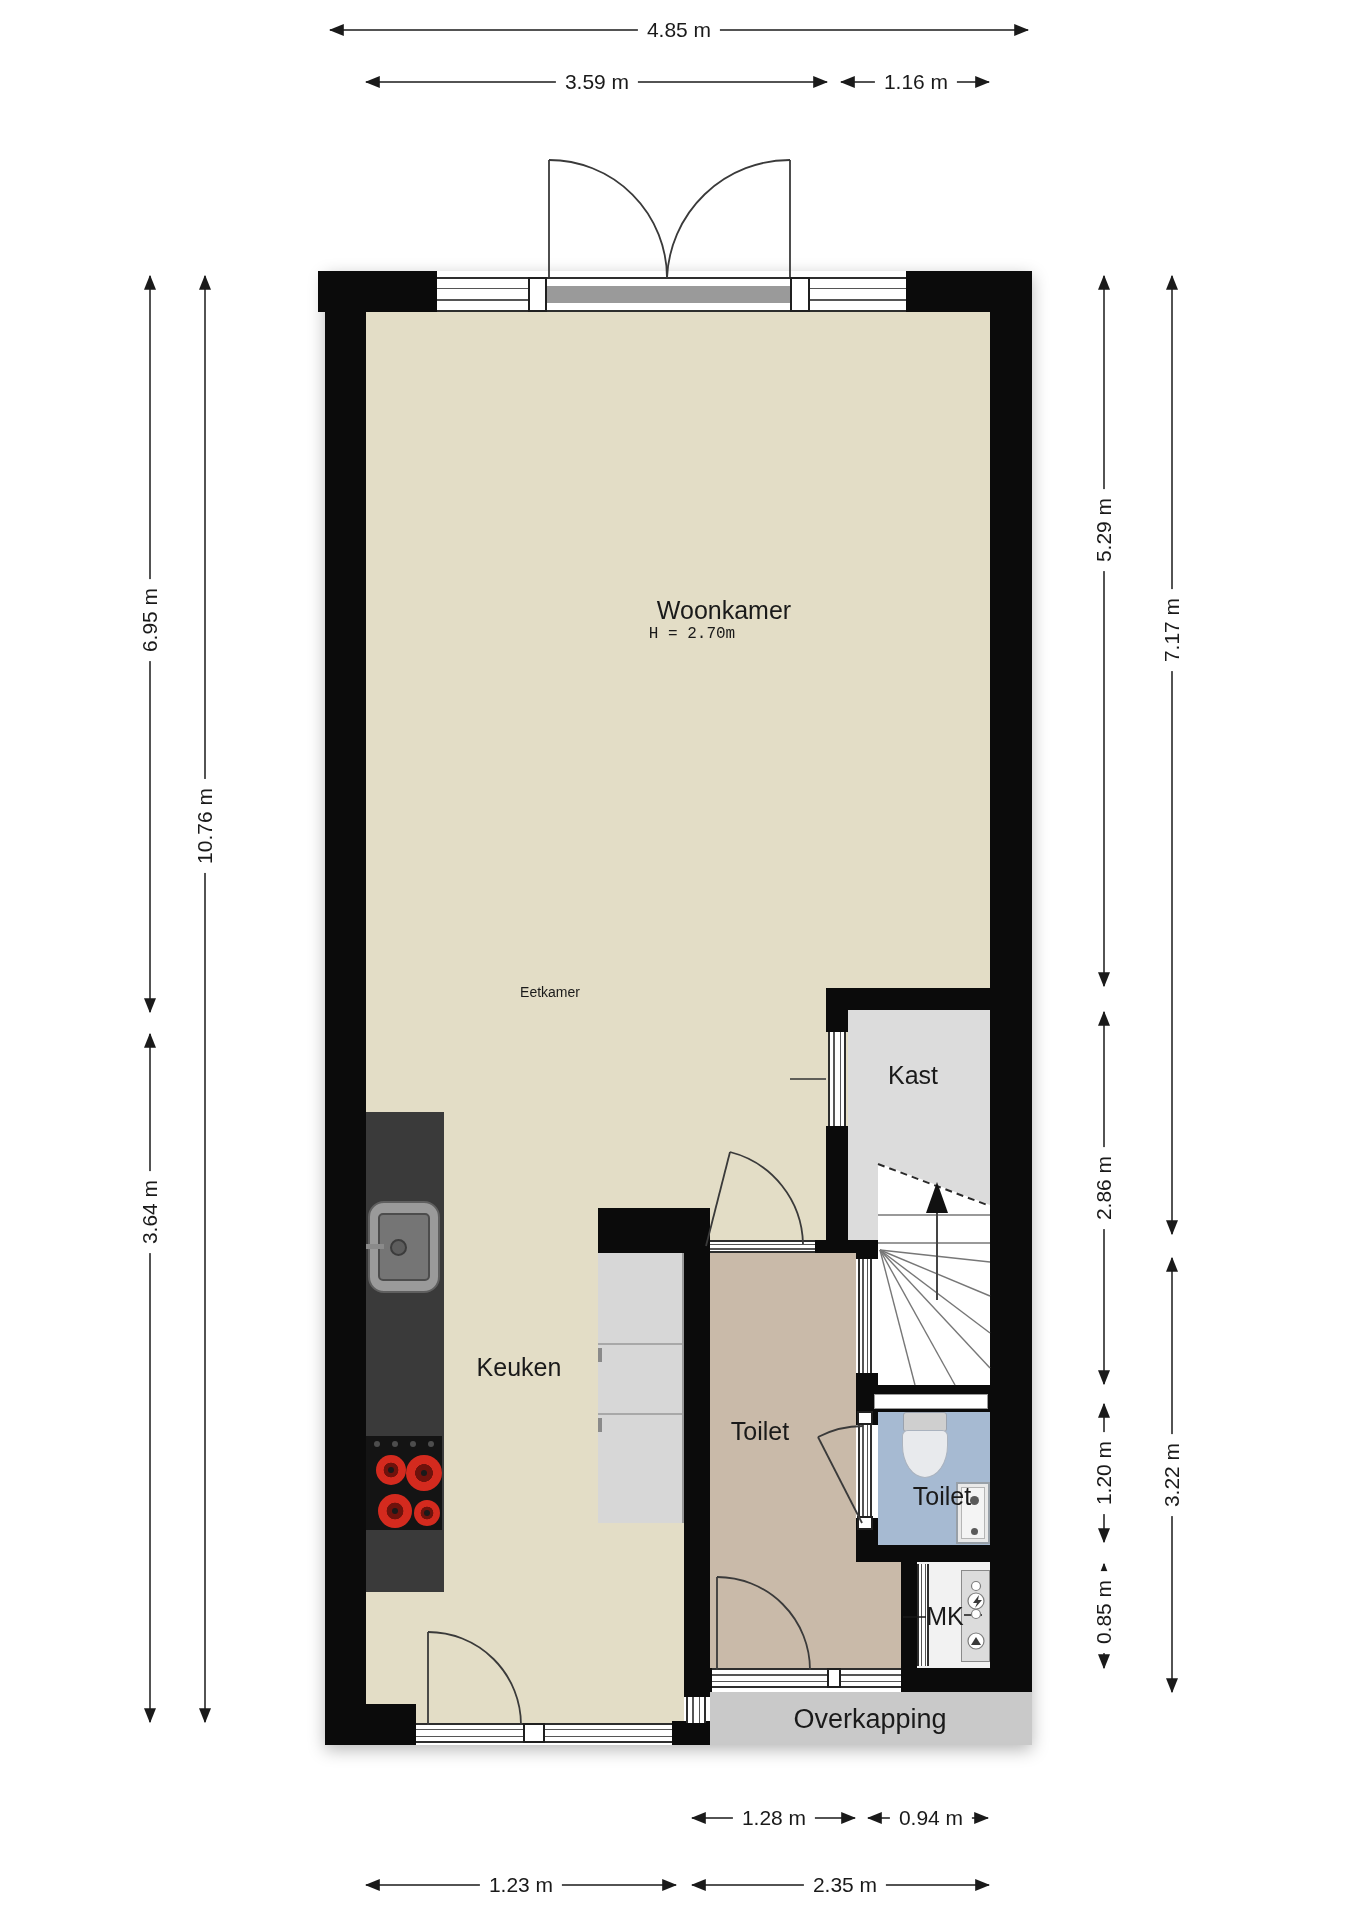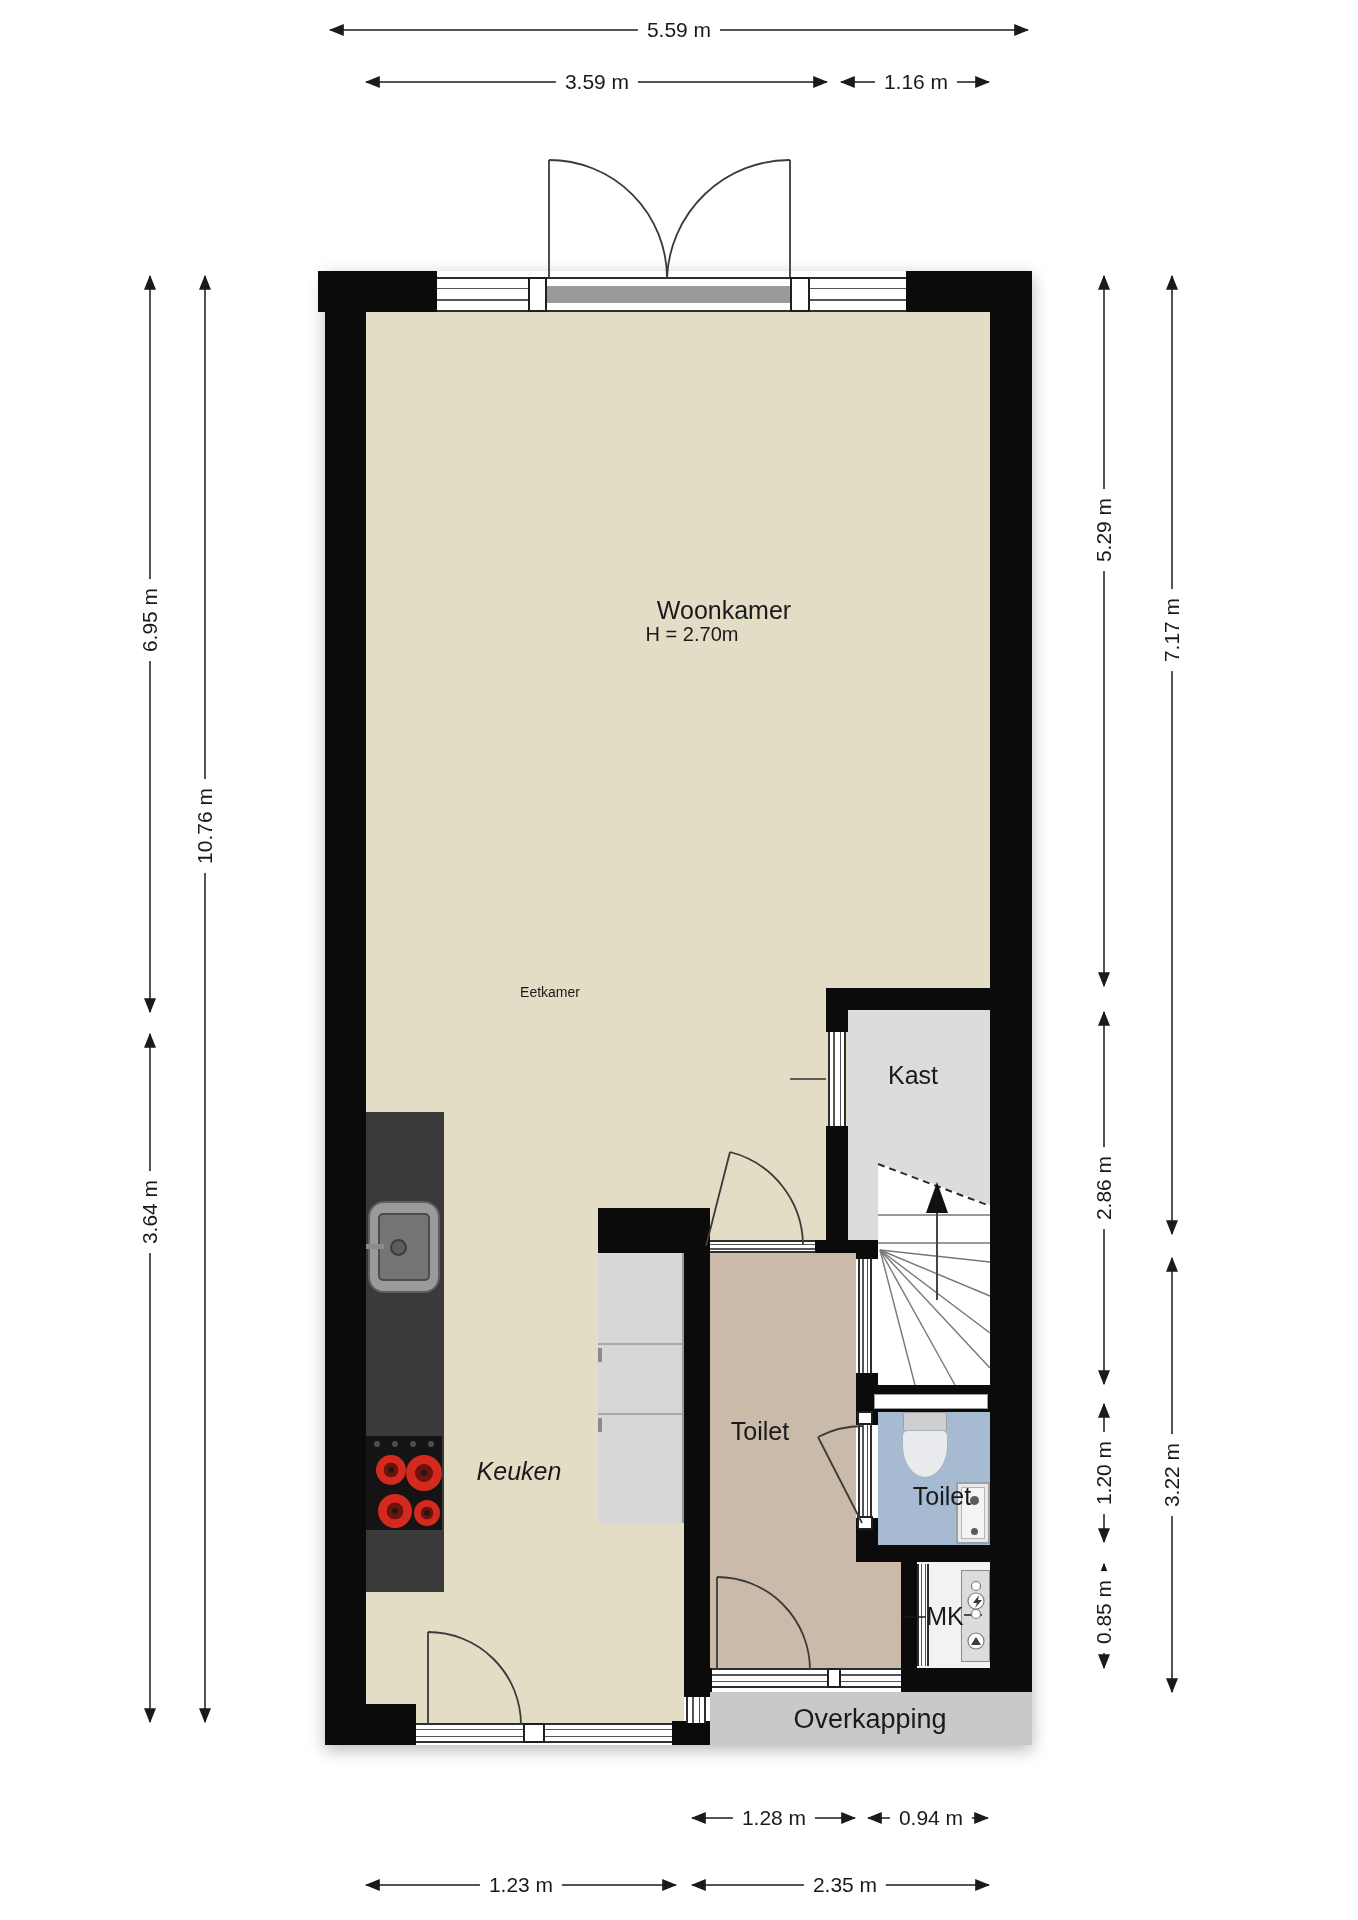--- a/index.html
+++ b/index.html
@@ -16,21 +16,21 @@
   .cabinet{background:#d7d7d7;border-right:2px solid #9a9a9a;}
   .win-h{background:linear-gradient(to bottom,#2e2e2e 0 2px,#ffffff 2px 30%,#555555 30% calc(30% + 1.5px),#ffffff calc(30% + 1.5px) 64%,#555555 64% calc(64% + 1.5px),#ffffff calc(64% + 1.5px) calc(100% - 2px),#2e2e2e calc(100% - 2px));}
   .win-v{background:linear-gradient(to right,#2e2e2e 0 2px,#ffffff 2px 30%,#555555 30% calc(30% + 1.5px),#ffffff calc(30% + 1.5px) 64%,#555555 64% calc(64% + 1.5px),#ffffff calc(64% + 1.5px) calc(100% - 2px),#2e2e2e calc(100% - 2px));}
   .threshold{background:linear-gradient(to bottom,#2e2e2e 0 2px,#ffffff 2px 9px,#9a9a9a 9px 26px,#ffffff 26px calc(100% - 2px),#2e2e2e calc(100% - 2px));}
   .mullion{background:#ffffff;border:2px solid #1f1f1f;}
   .jamb{background:#ffffff;border:2px solid #1f1f1f;}
   .niche{background:#ffffff;border:1px solid #9a9a9a;}
   .lbl{position:absolute;transform:translate(-50%,-50%);color:#1a1a1a;white-space:nowrap;}
   .room{font-size:25px;}
   .room-sm{font-size:14px;}
-  .note{font-size:20px;}
+  .note{font-size:16px;font-family:Liberation Mono, monospace;}
   .dim{font-size:21px;background:#ffffff;padding:0 9px;line-height:1.15;}
   .dim.v{transform:translate(-50%,-50%) rotate(-90deg);}
   svg{position:absolute;left:0;top:0;}
   .panel{background:#dcdcdc;border:1.5px solid #8a8a8a;}
   .sink-outer{background:#9a9a9a;border:2px solid #5f5f5f;border-radius:16px;}
   .sink-inner{background:#757575;border:2px solid #4c4c4c;border-radius:5px;}
   .stove{background:#141414;}
   .burner{position:absolute;border-radius:50%;background:radial-gradient(circle at 50% 50%, #6f120c 0 34%, #d42a1e 36% 100%);}
   .burner-dot{position:absolute;width:6px;height:6px;border-radius:50%;background:#1a1a1a;}
   .tank{background:#cfcfcf;border:1.5px solid #9aa2ae;border-radius:3px;}
@@ -223,27 +223,27 @@
     <line x1="868" y1="1818" x2="988" y2="1818"></line>
     <line x1="366" y1="1885" x2="676" y2="1885"></line>
     <line x1="692" y1="1885" x2="989" y2="1885"></line>
   </g>
 </svg>
 
 <div class="lbl room" style="left:724px;top:610px;">Woonkamer</div>
 <div class="lbl note" style="left:692px;top:634px;">H = 2.70m</div>
 <div class="lbl room-sm" style="left:550px;top:992px;">Eetkamer</div>
 <div class="lbl room" style="left:913px;top:1075px;">Kast</div>
-<div class="lbl room" style="left:519px;top:1471px;font-style:italic;">Keuken</div>
+<div class="lbl room" style="left:519px;top:1367px;">Keuken</div>
 <div class="lbl room" style="left:760px;top:1431px;">Toilet</div>
 <div class="lbl room" style="left:942px;top:1496px;">Toilet</div>
 <div class="lbl room" style="left:945px;top:1616px;">MK</div>
 <div class="lbl" style="left:870px;top:1719px;font-size:27px;">Overkapping</div>
 
-<div class="lbl dim" style="left:679px;top:30px;">5.59 m</div>
+<div class="lbl dim" style="left:679px;top:30px;">4.85 m</div>
 <div class="lbl dim" style="left:597px;top:82px;">3.59 m</div>
 <div class="lbl dim" style="left:916px;top:82px;">1.16 m</div>
 <div class="lbl dim v" style="left:150px;top:620px;">6.95 m</div>
 <div class="lbl dim v" style="left:205px;top:826px;">10.76 m</div>
 <div class="lbl dim v" style="left:150px;top:1212px;">3.64 m</div>
 <div class="lbl dim v" style="left:1104px;top:530px;">5.29 m</div>
 <div class="lbl dim v" style="left:1172px;top:630px;">7.17 m</div>
 <div class="lbl dim v" style="left:1104px;top:1188px;">2.86 m</div>
 <div class="lbl dim v" style="left:1104px;top:1473px;">1.20 m</div>
 <div class="lbl dim v" style="left:1172px;top:1475px;">3.22 m</div>

